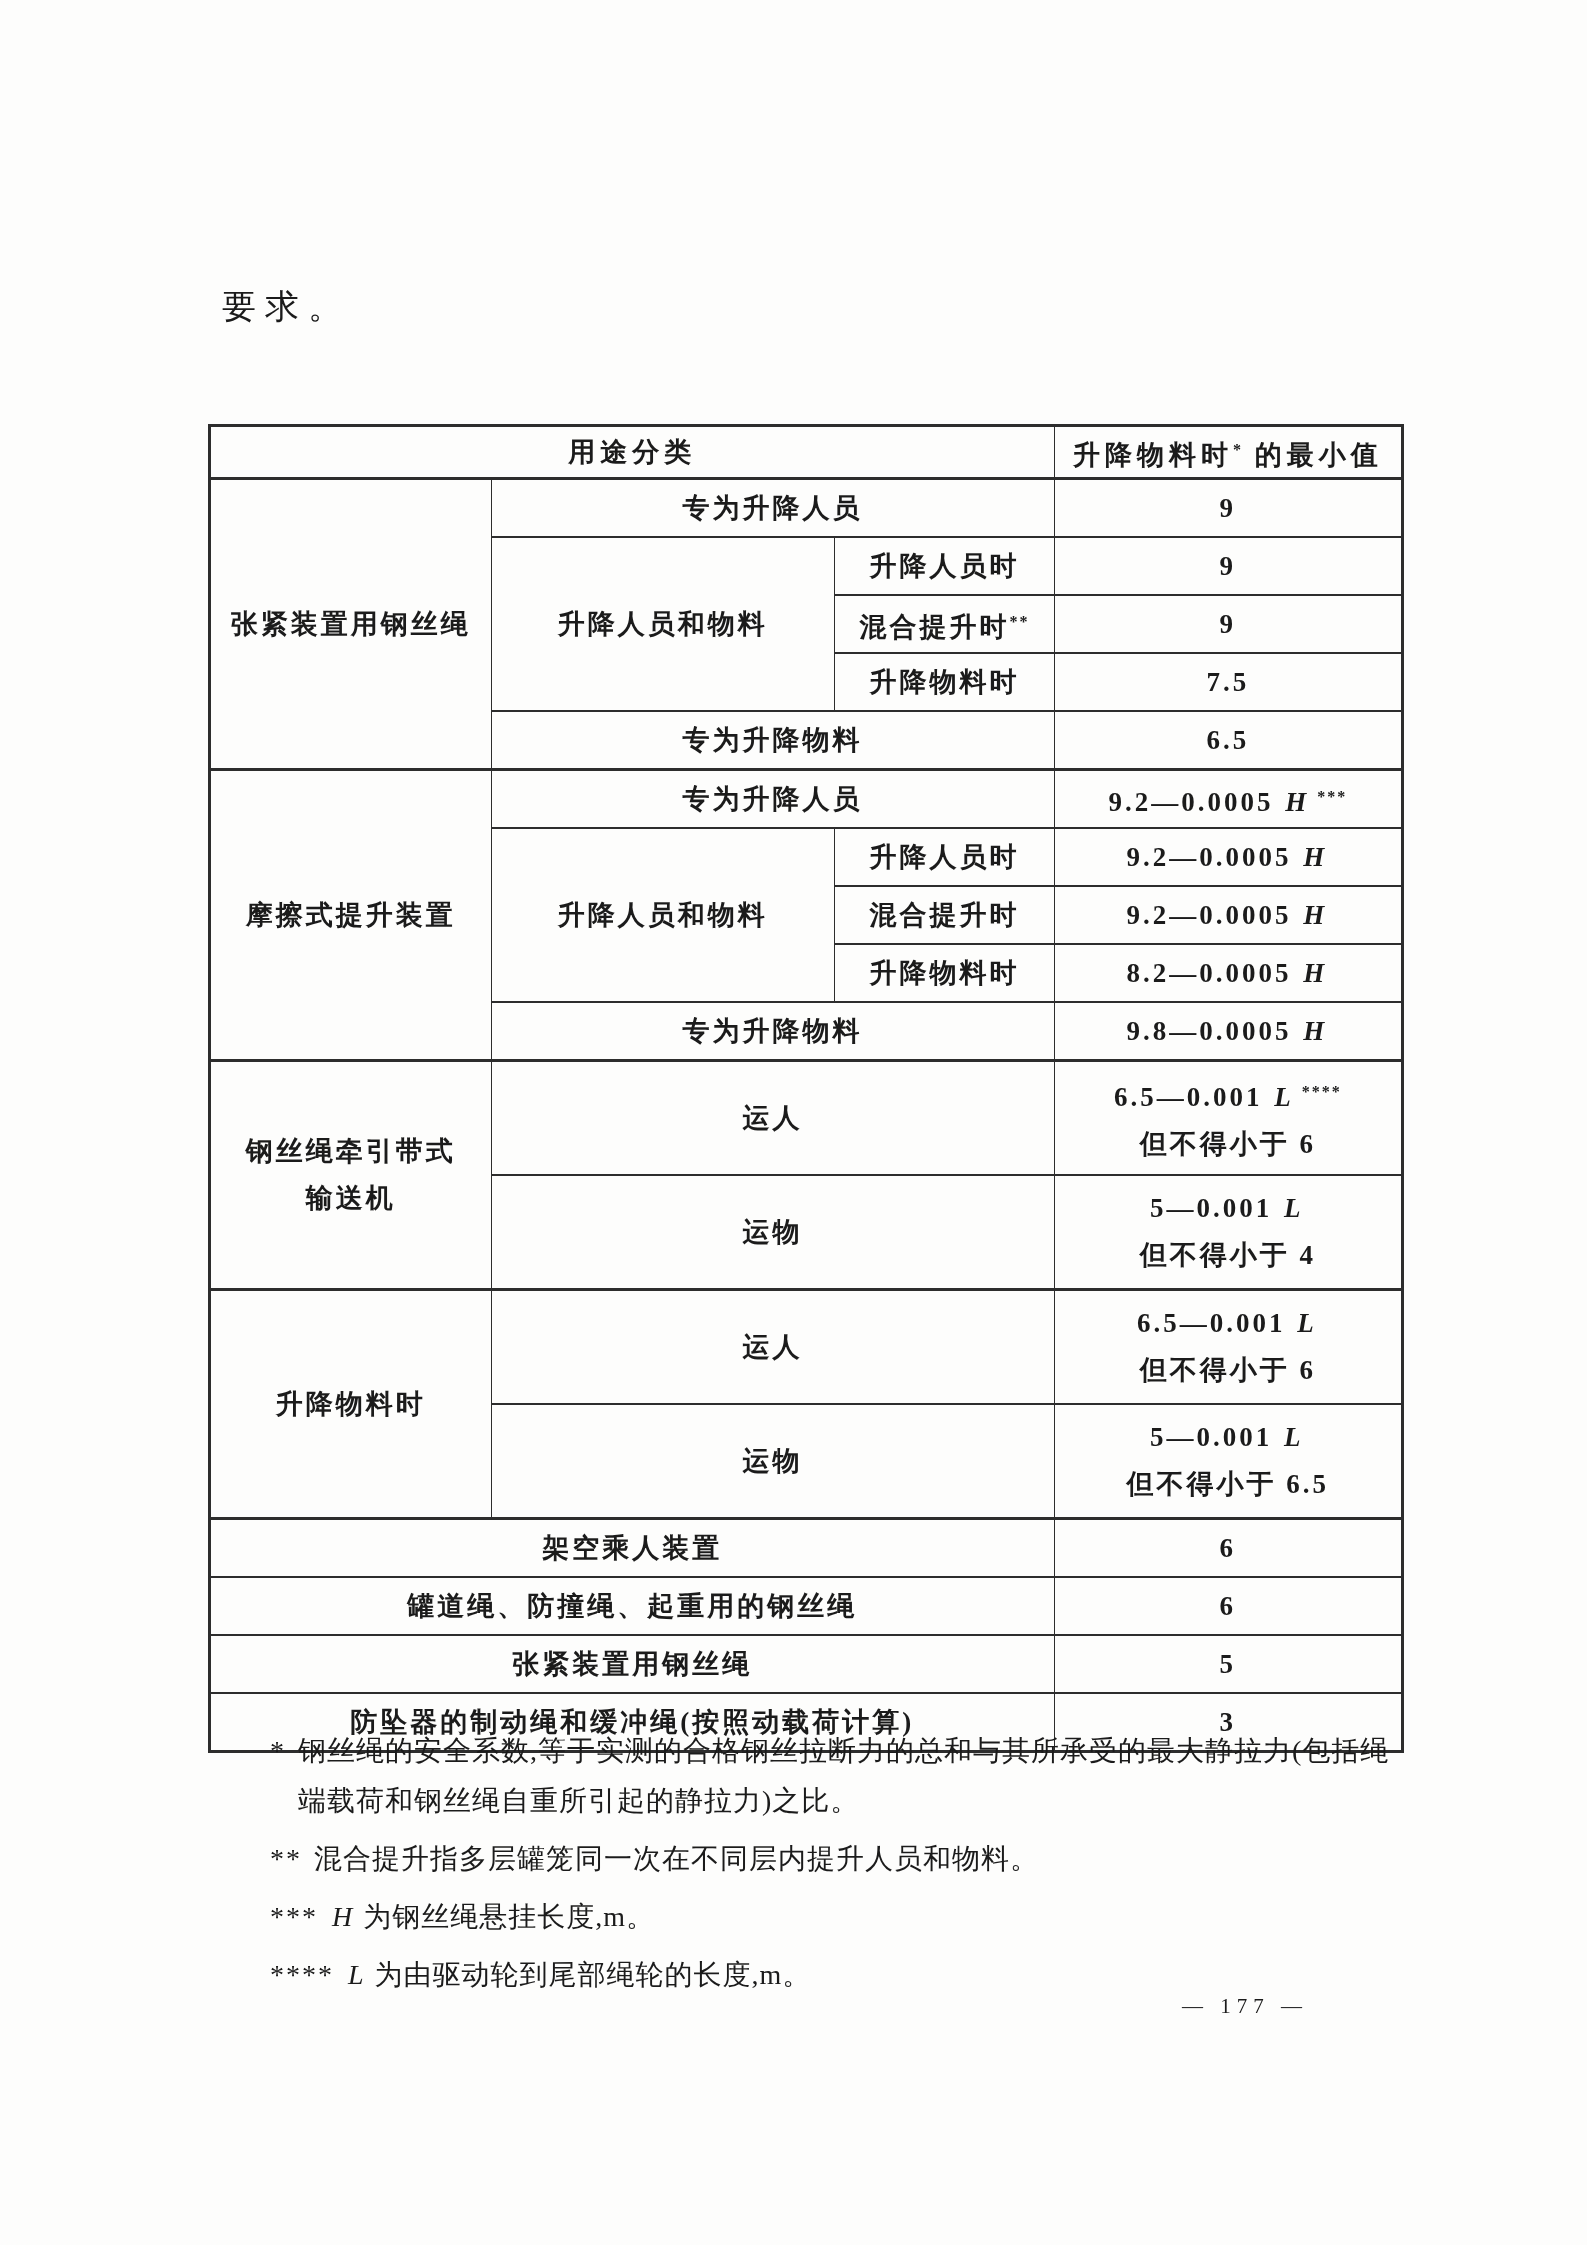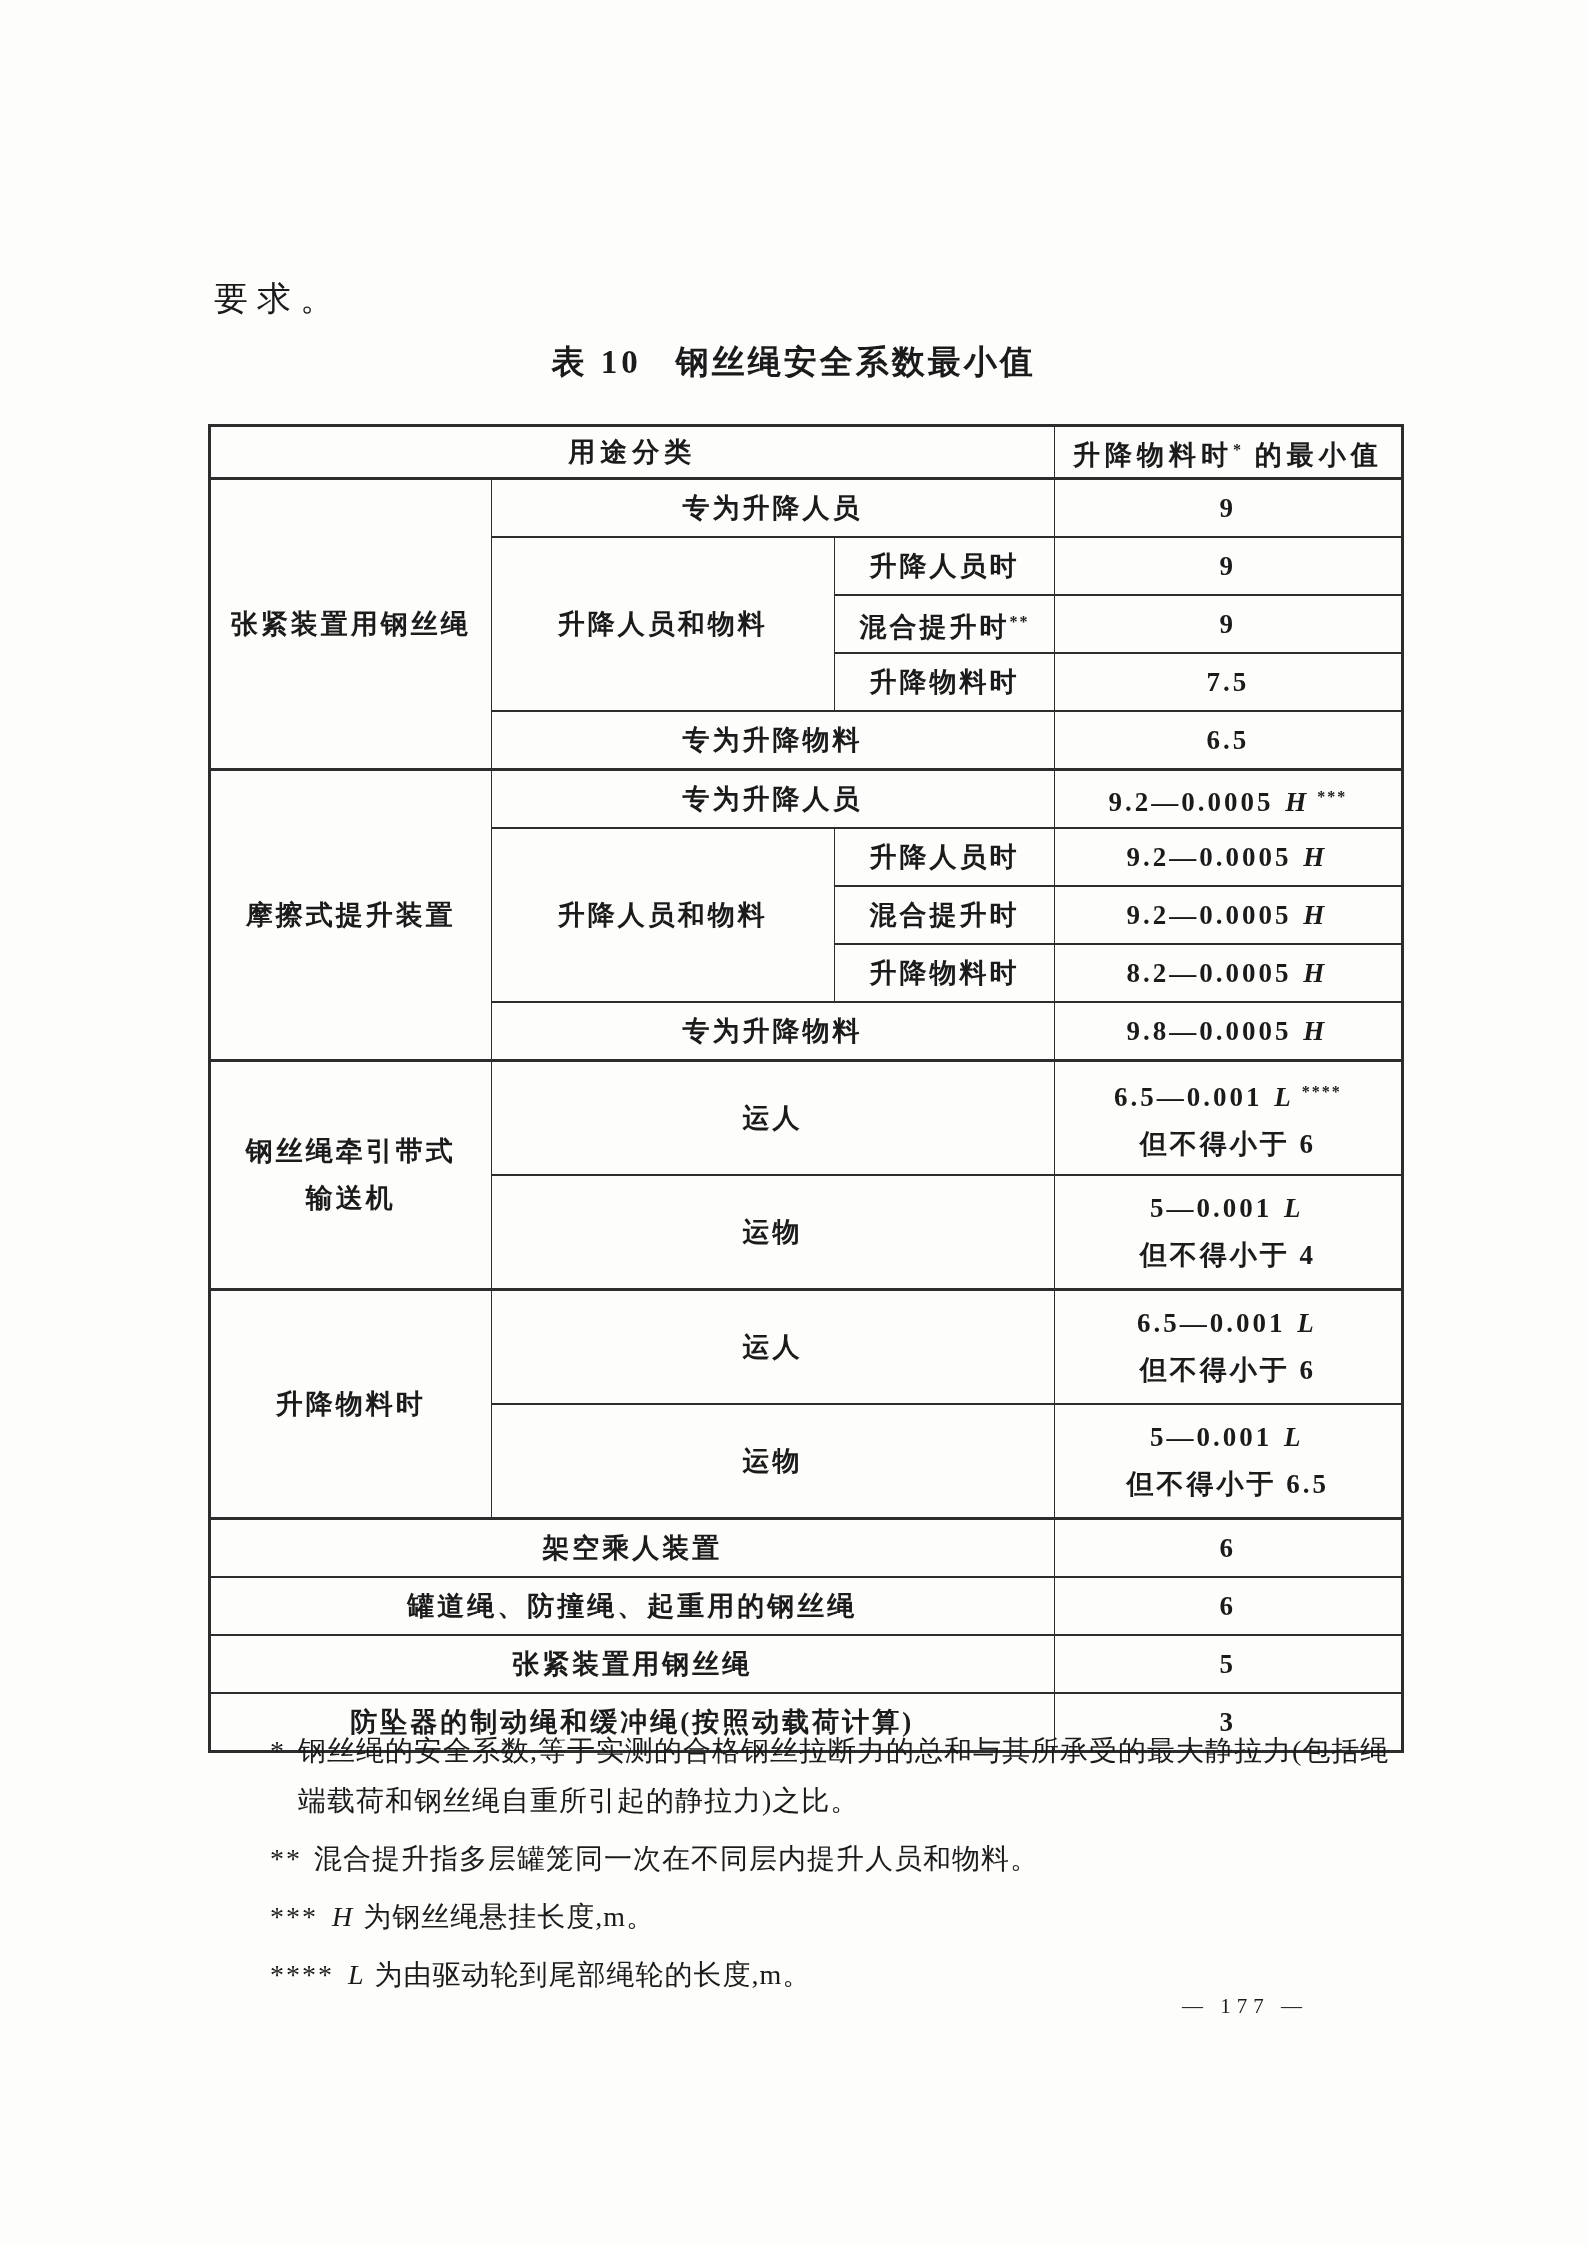--- a/index.html
+++ b/index.html
@@ -5,21 +5,21 @@
   html,body{margin:0;padding:0;background:#ffffff;}
   .page{
     position:relative;
     width:1587px;height:2245px;
     background:#fdfdfc;
     color:#1b1b1b;
     font-family:"Liberation Serif","DejaVu Serif",serif;
     overflow:hidden;
   }
   .intro{
-    position:absolute;left:210px;top:272px;margin:4px;
+    position:absolute;left:210px;top:272px;margin:12px;
     font-size:34px;letter-spacing:9px;
   }
   .caption{
     position:absolute;left:0;top:340px;width:100%;margin:0;
     text-align:center;font-size:33px;font-weight:600;letter-spacing:3px;
   }
   .caption .cap-num{margin-right:34px;letter-spacing:4px;}
   table.safety{
     position:absolute;left:208px;top:424px;width:1196px;
     border-collapse:collapse;table-layout:fixed;
@@ -54,23 +54,20 @@
     white-space:nowrap;
   }
 </style>
 </head>
 <body>
 
 <div class="page">
 
   <p class="intro">要求。</p>
 
-  <h2 class="caption">
-    <span class="cap-num">表 10</span><span>钢丝绳安全系数最小值</span>
-  </h2>
 
   <table class="safety">
     <colgroup>
         <col style="width: 23.6%;">
         <col style="width: 28.8%;">
         <col style="width: 18.4%;">
         <col style="width: 29.2%;">
       </colgroup>
     <tbody>
         <tr class="head">

